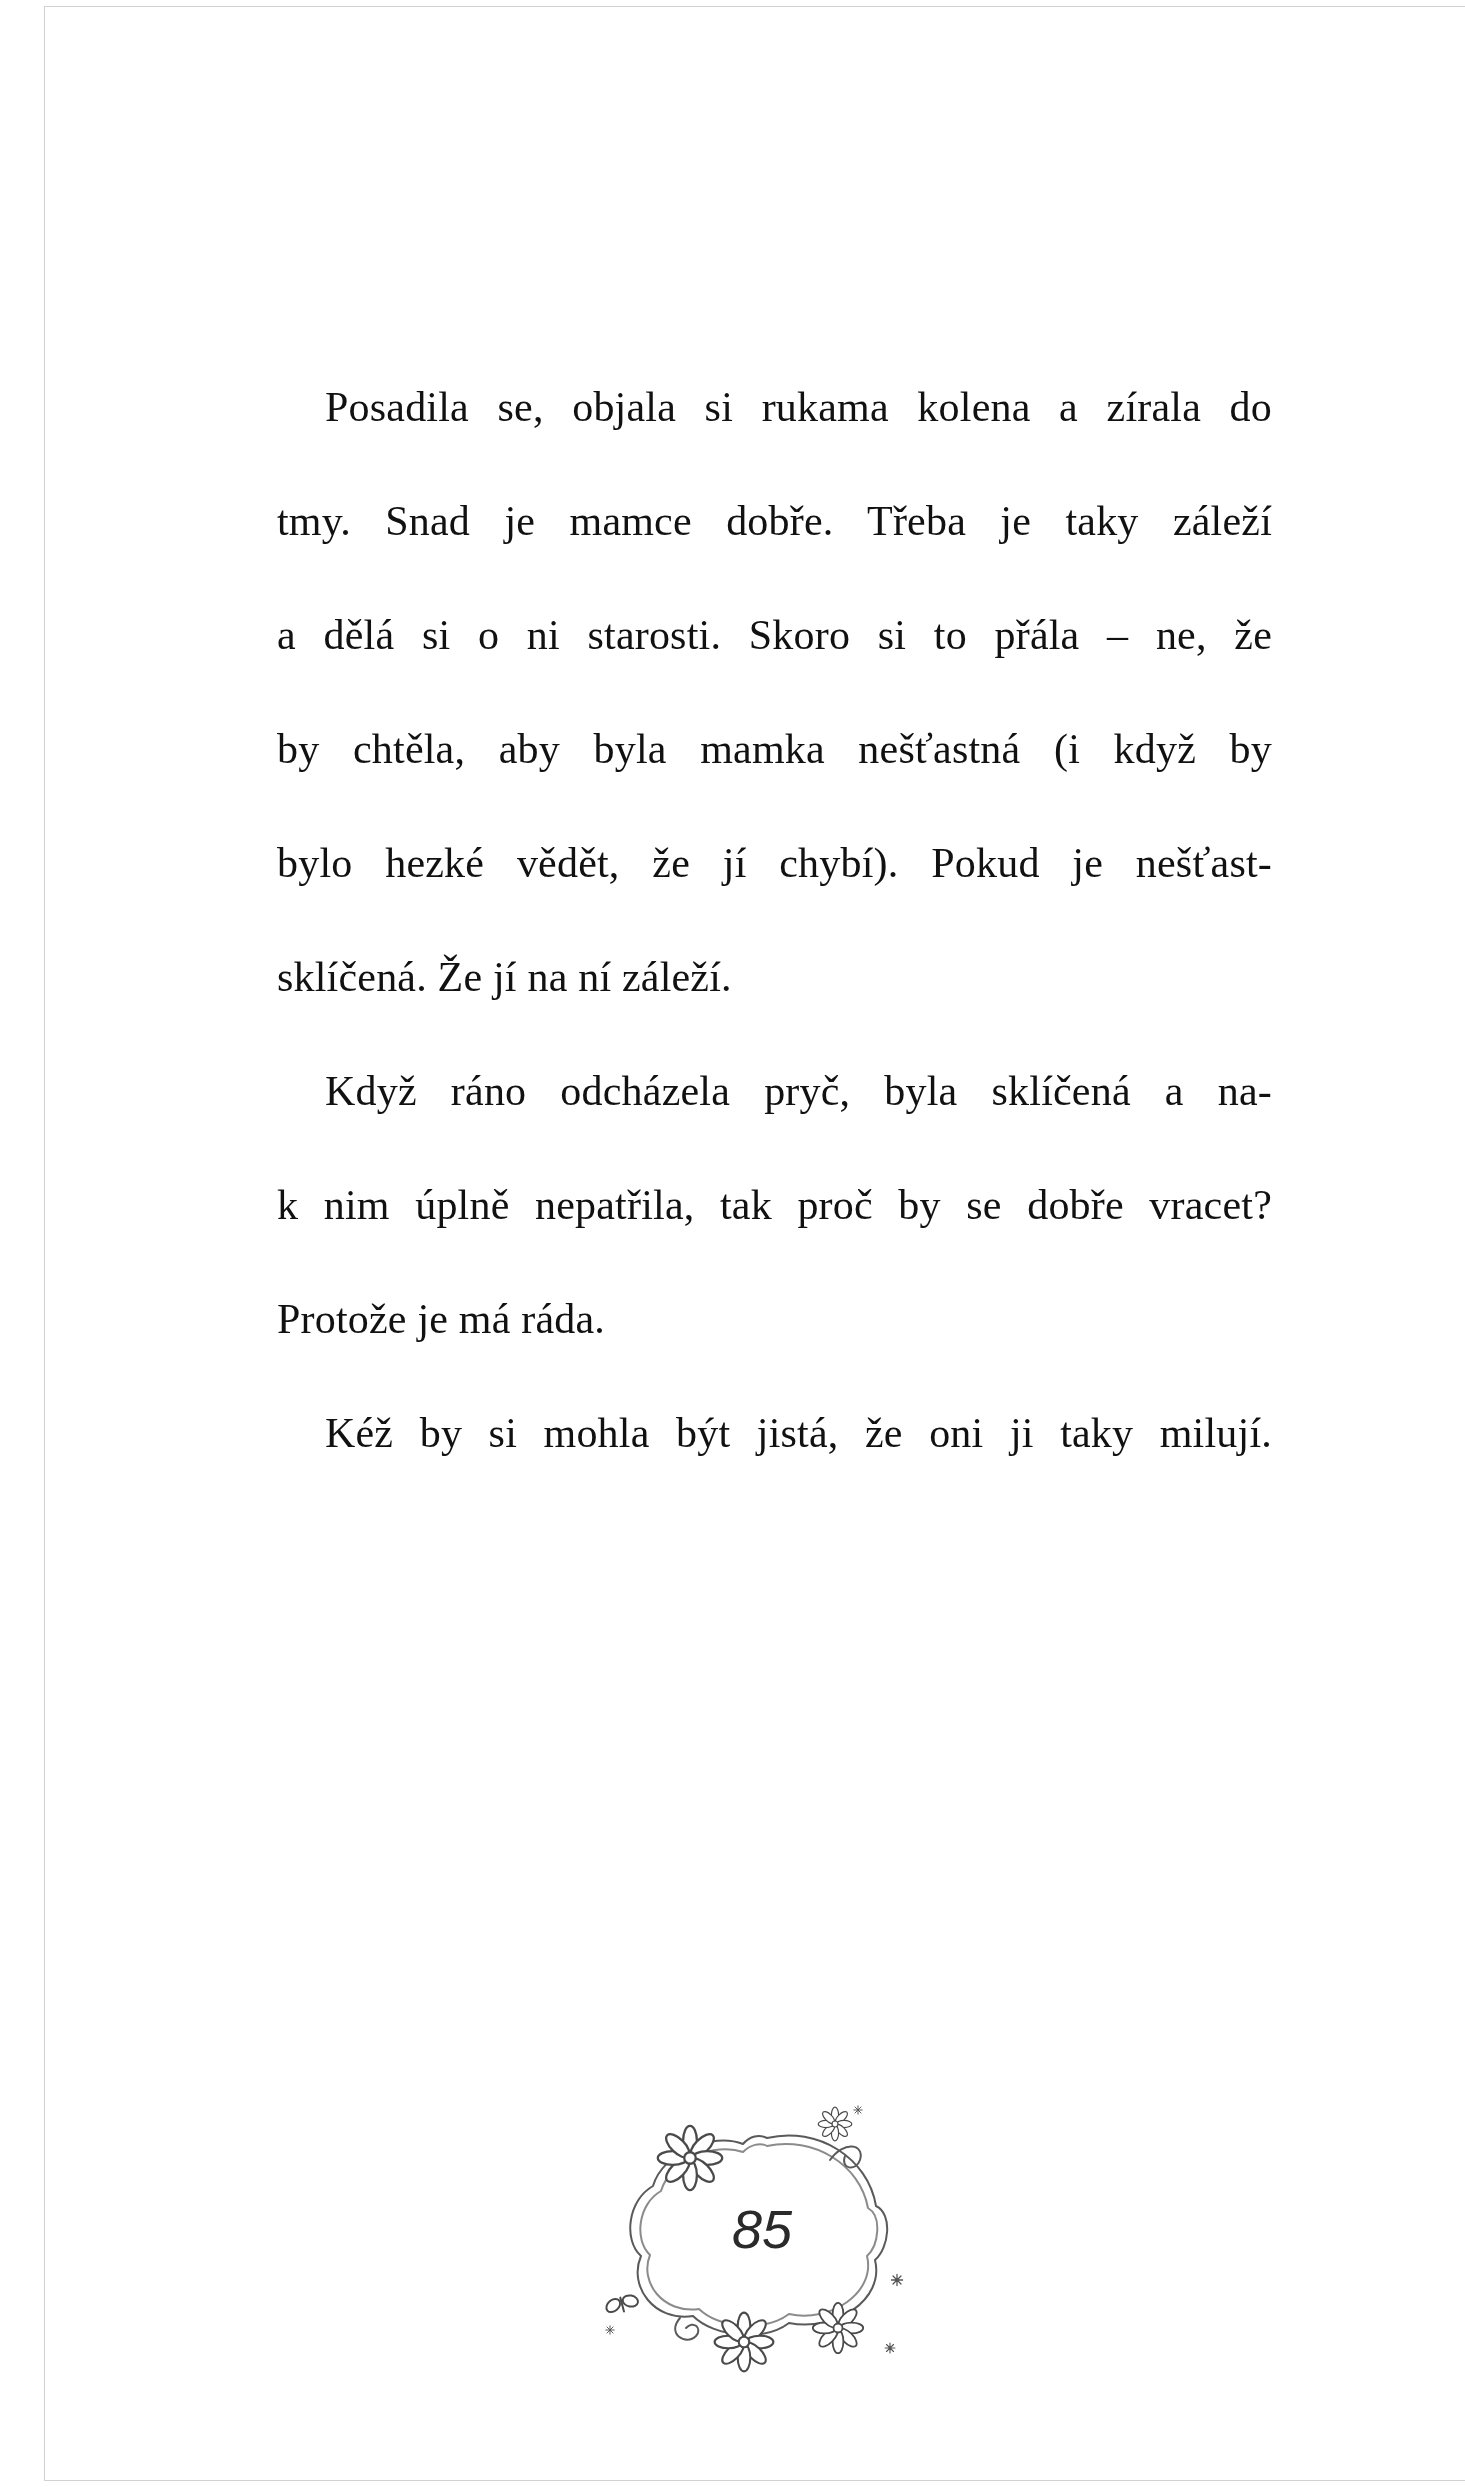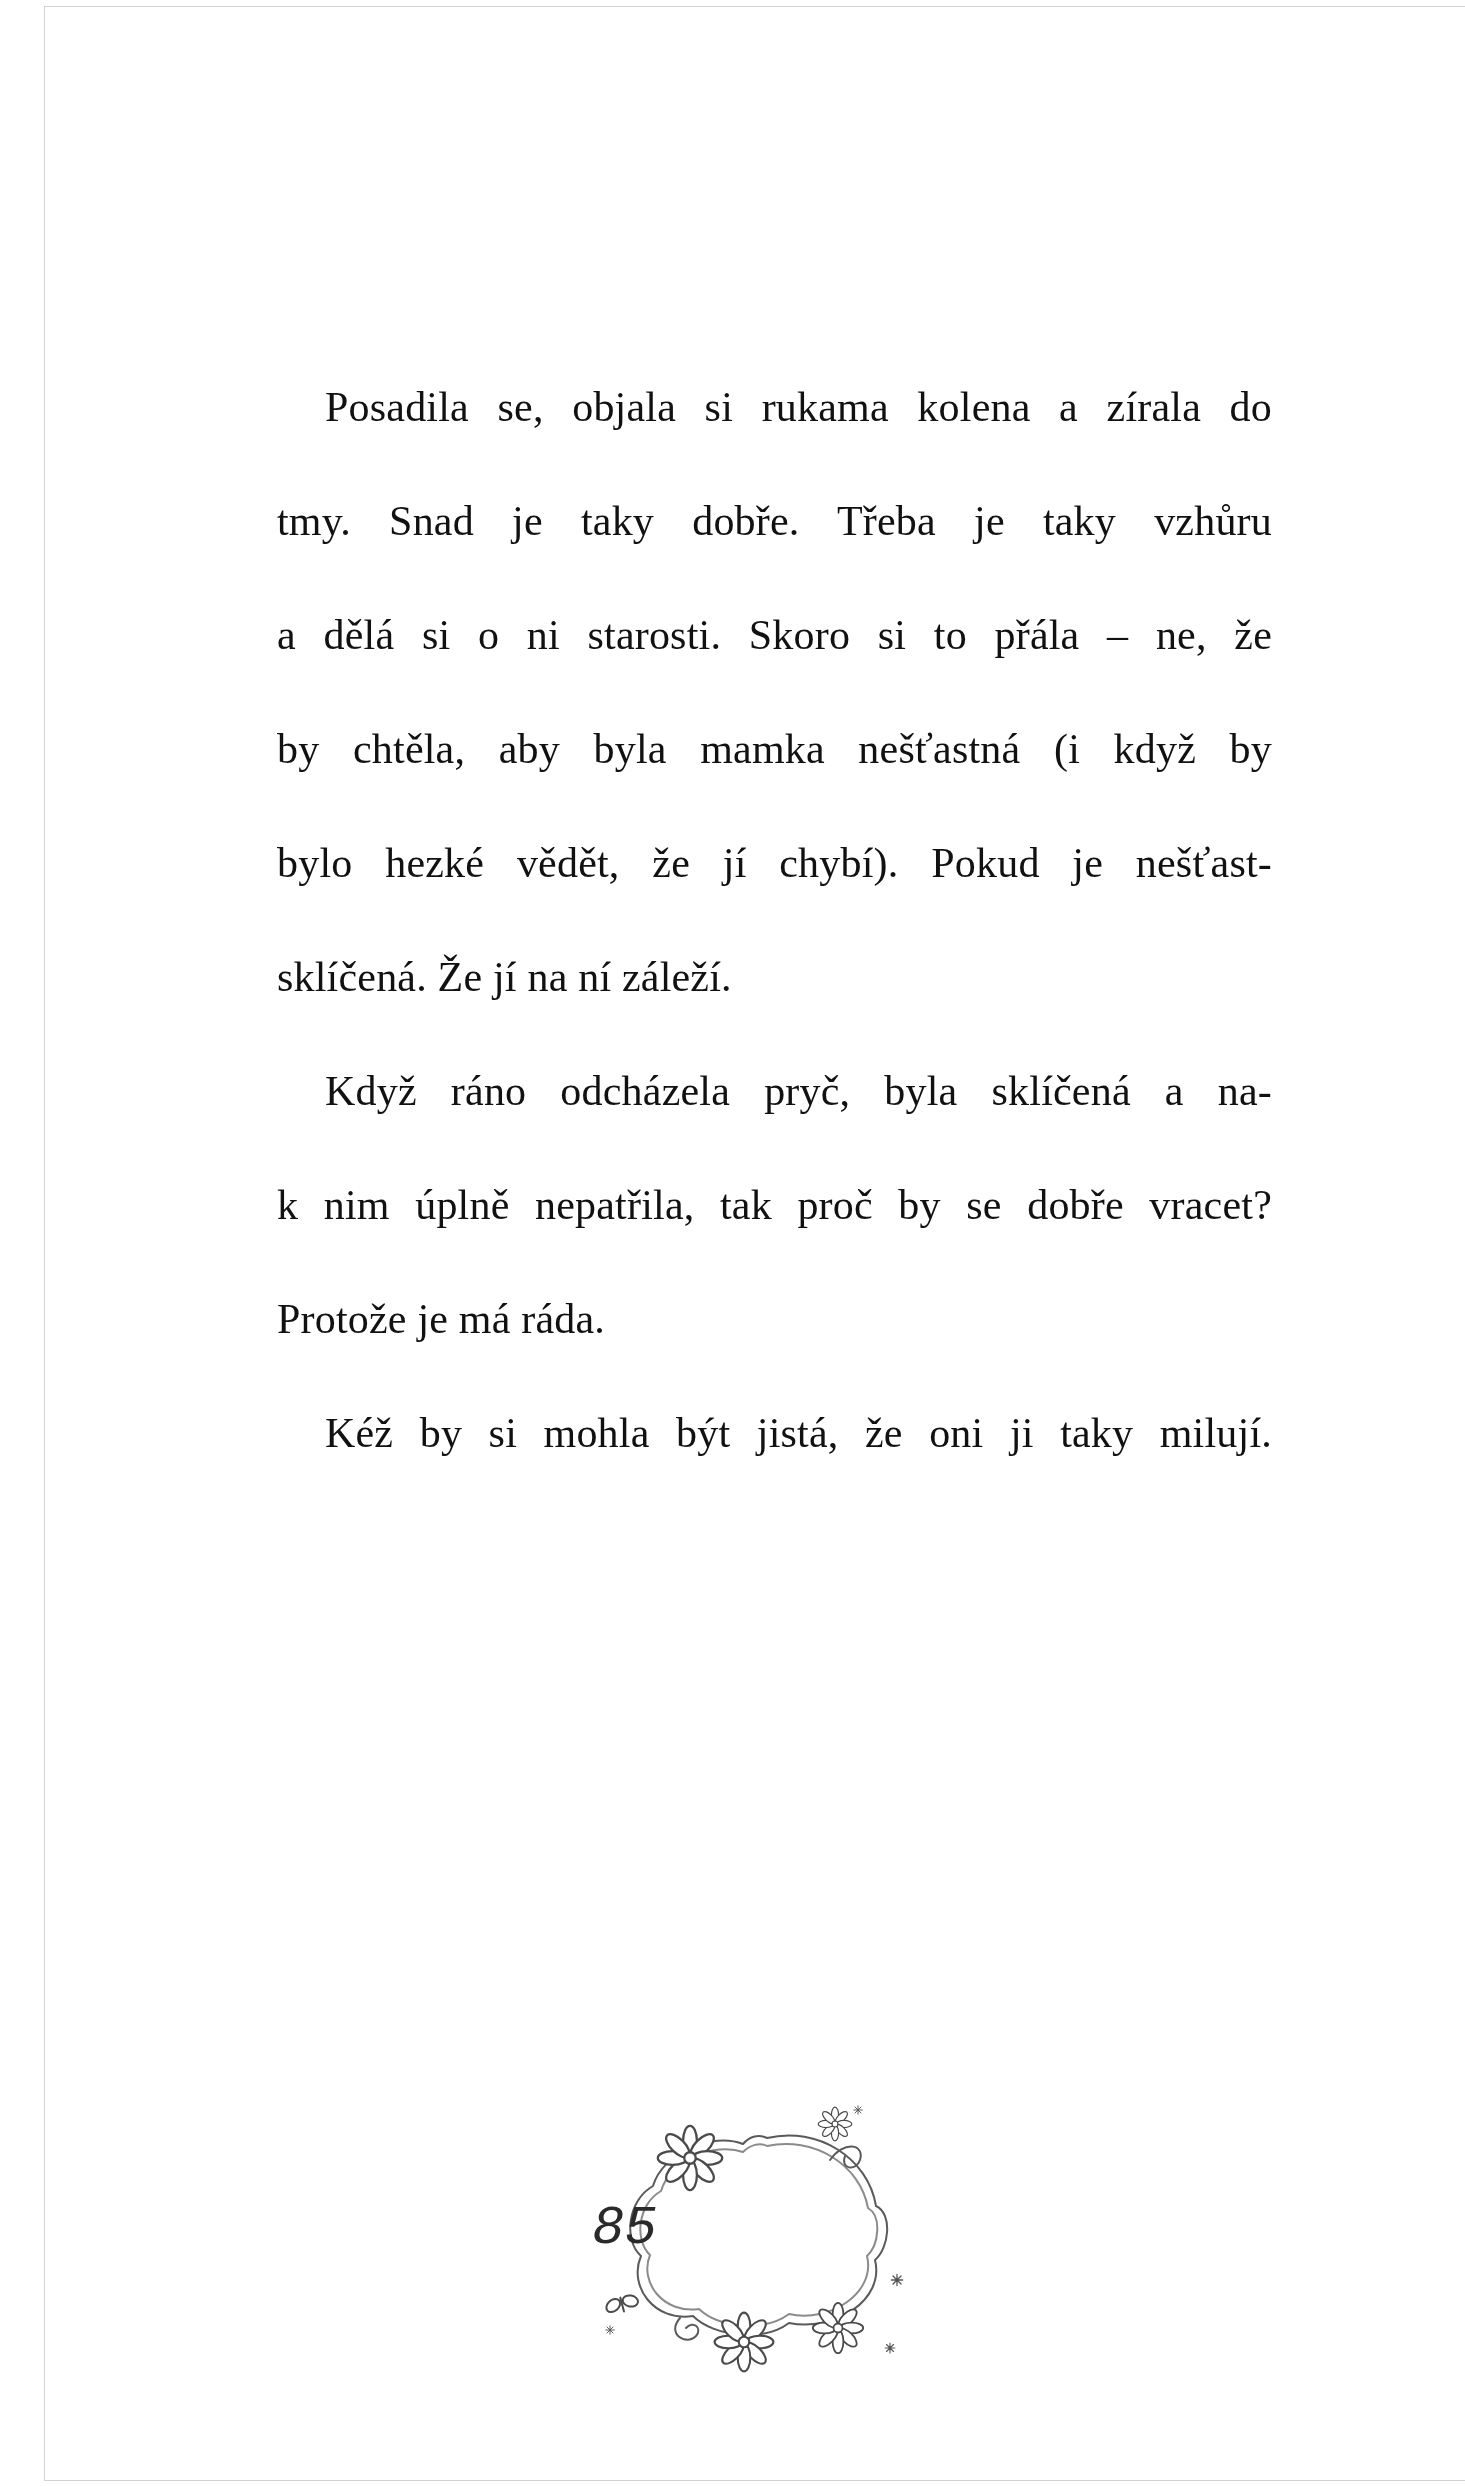--- a/index.html
+++ b/index.html
@@ -53,37 +53,37 @@
   }
   .ornament svg {
     position: absolute;
     left: 0; top: 0;
   }
   .page-number {
     position: absolute;
     left: 0;
     top: 108px;
     width: 340px;
-    text-align: left;
-    font-family: Liberation Mono, monospace;
+    text-align: center;
+    font-family: Liberation Sans, sans-serif;
     font-style: italic;
     font-size: 54px;
     color: #2a2a2a;
   }
 </style>
 </head>
 <body>
 
 <div class="page">
 
   <div class="scan-frame"></div>
 
   <div class="text-block" id="text-block">
       <div class="line justify indent">Posadila se, objala si rukama kolena a zírala do</div>
-      <div class="line justify">tmy. Snad je taky dobře. Třeba je taky vzhůru</div>
+      <div class="line justify">tmy. Snad je mamce dobře. Třeba je taky záleží</div>
       <div class="line justify">a dělá si o ni starosti. Skoro si to přála – ne, že</div>
       <div class="line justify">by chtěla, aby byla mamka nešťastná (i když by</div>
       <div class="line justify">bylo hezké vědět, že jí chybí). Pokud je nešťast-</div>
       <div class="line">sklíčená. Že jí na ní záleží.</div>
       <div class="line justify indent">Když ráno odcházela pryč, byla sklíčená a na-</div>
       <div class="line justify">k nim úplně nepatřila, tak proč by se dobře vracet?</div>
       <div class="line">Protože je má ráda.</div>
       <div class="line justify indent">Kéž by si mohla být jistá, že oni ji taky milují.</div>
     </div>
 

